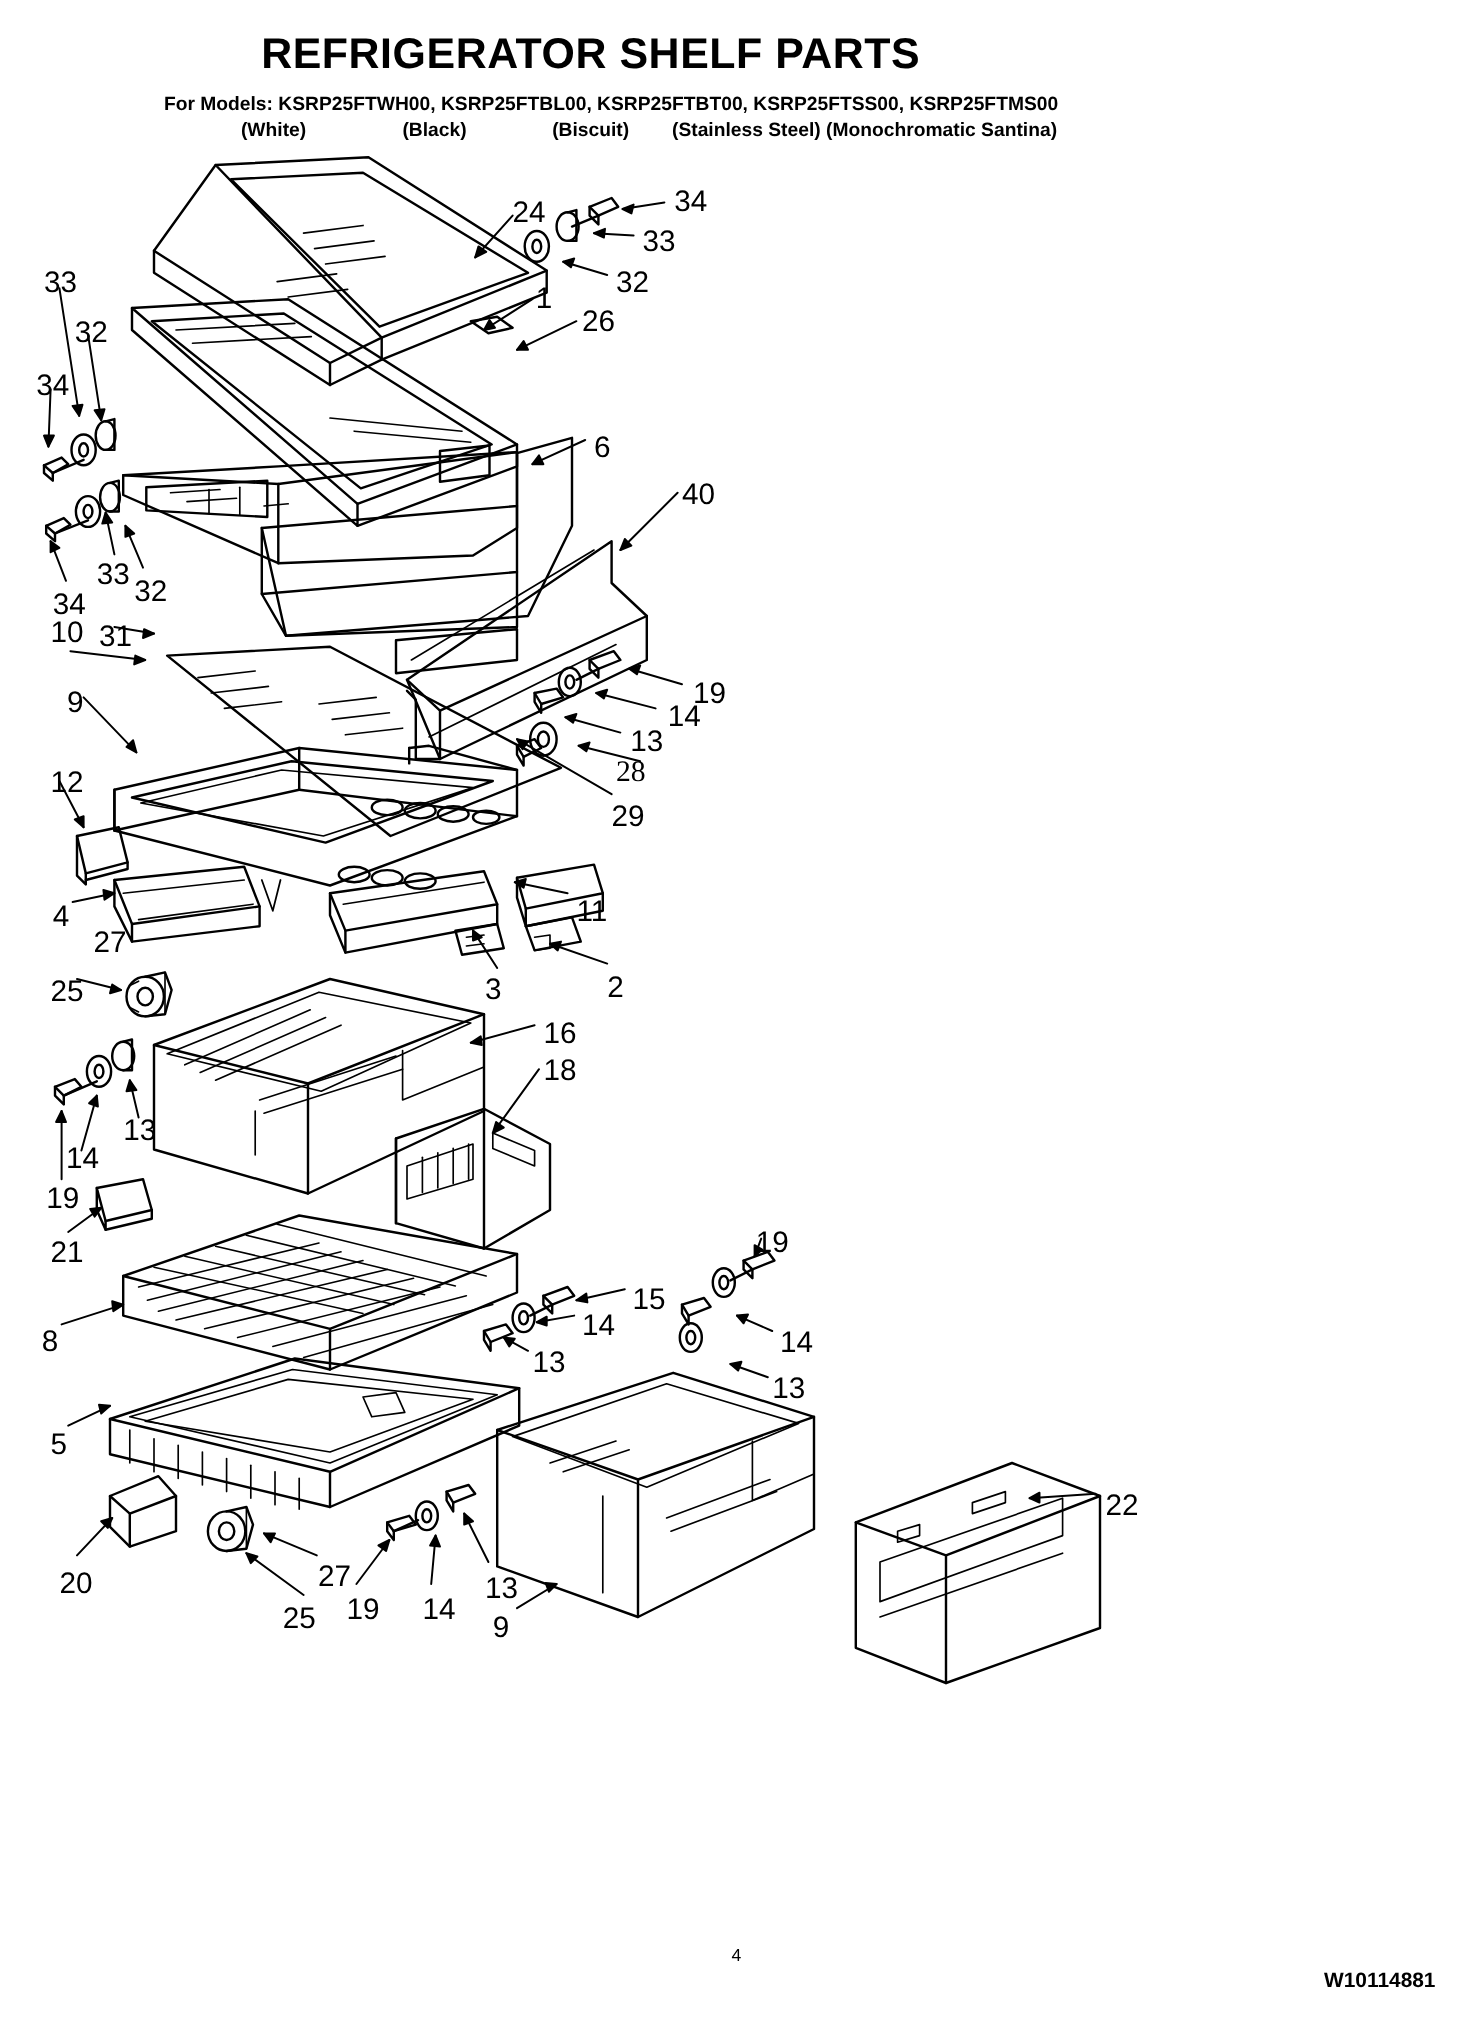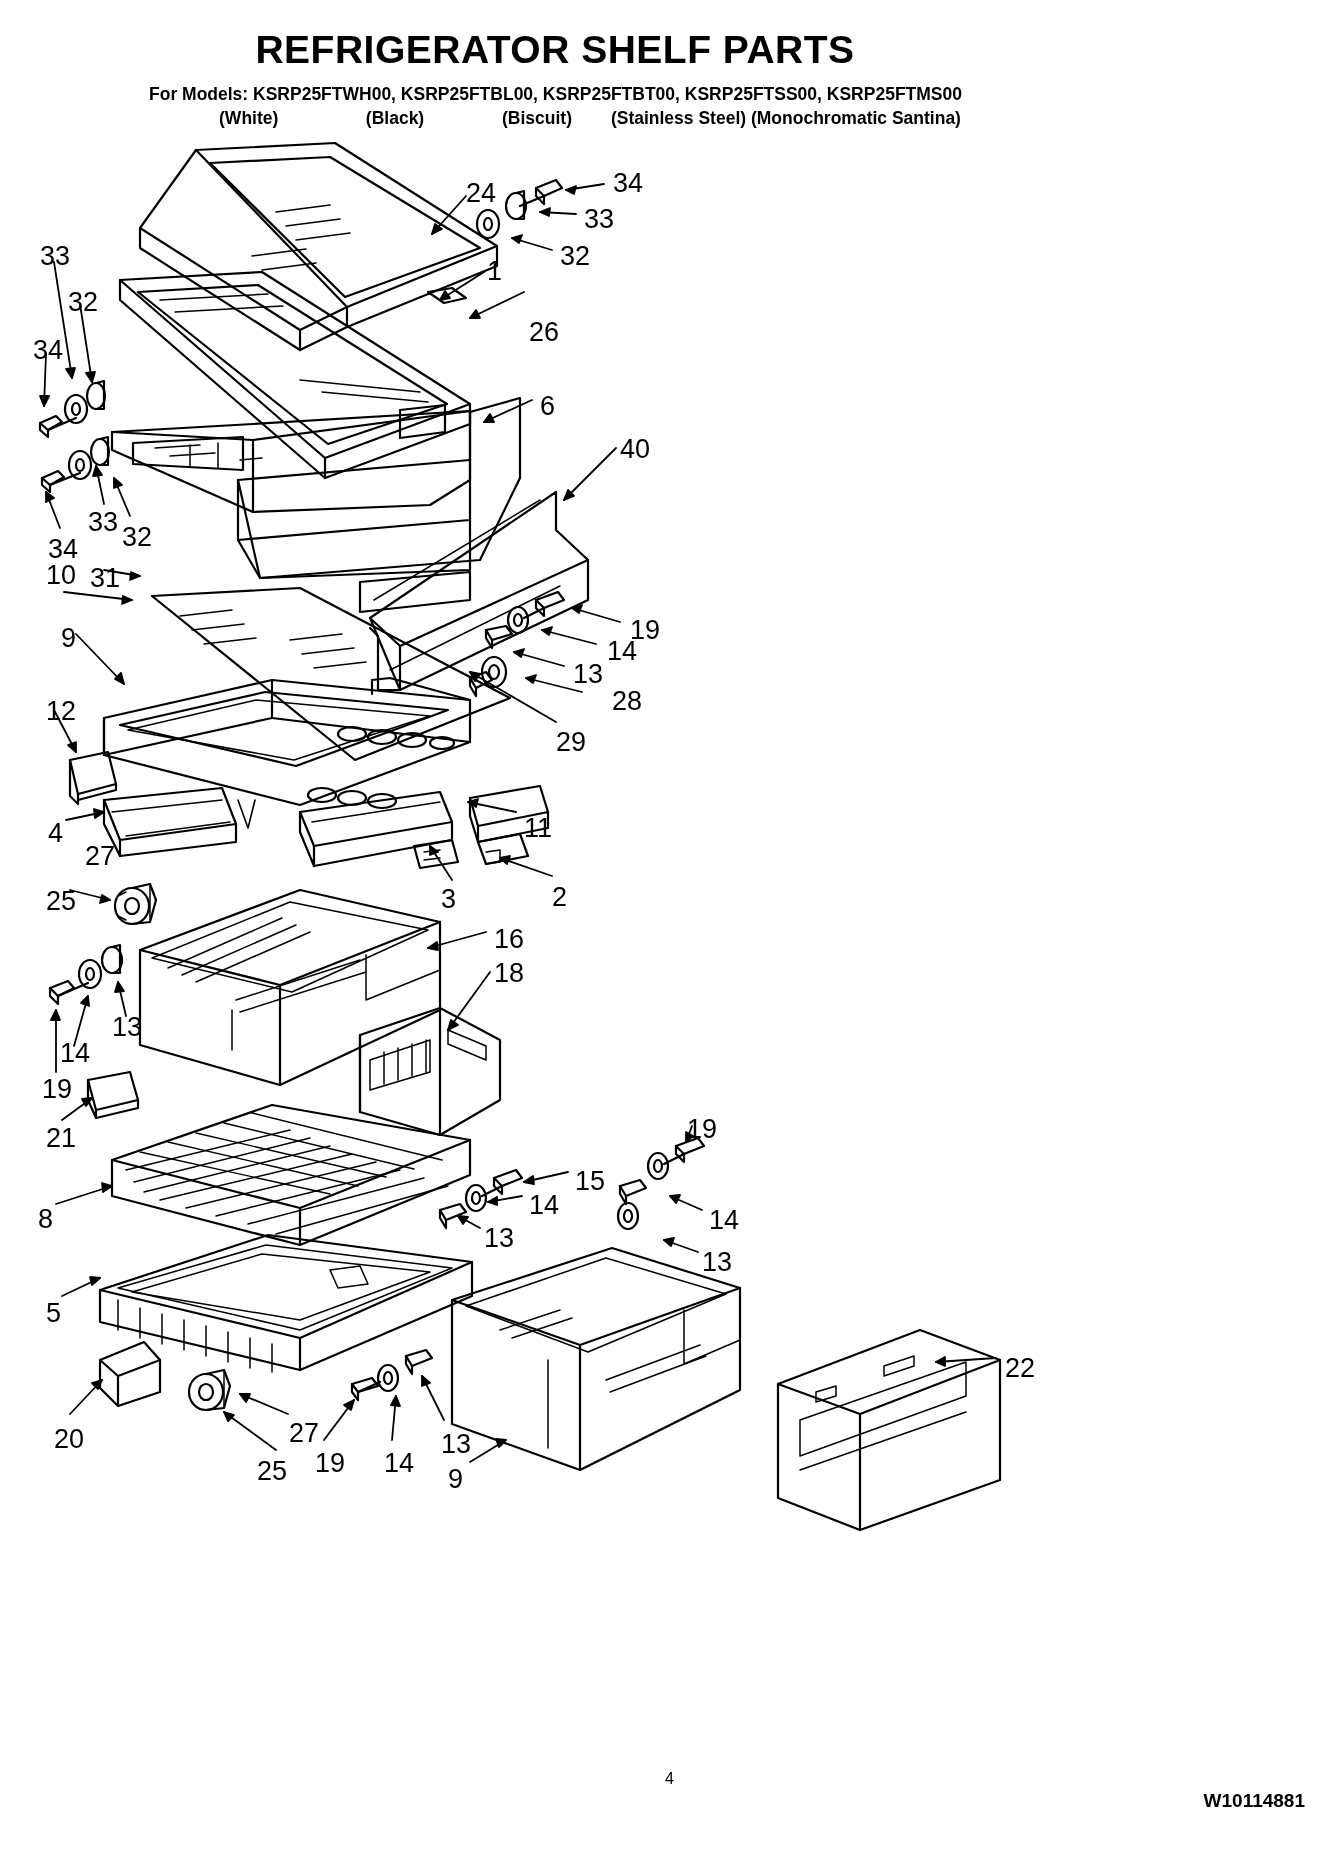--- a/index.html
+++ b/index.html
@@ -24,21 +24,20 @@
   
   .title {
     position: absolute;
     left: 0;
     top: 28px;
     width: 1074px;
     text-align: center;
     font-size: 39px;
     font-weight: bold;
     letter-spacing: 0.5px;
-    padding-left: 18px;
   }
   .models-line {
     position: absolute;
     left: 0;
     top: 84px;
     width: 1111px;
     text-align: center;
     font-size: 17.5px;
     font-weight: bold;
   }
@@ -528,33 +527,33 @@
 
   <div id="callout-layer">
       <div class="callout" style="left: 40px; top: 243px;">33</div>
       <div class="callout" style="left: 68px; top: 289px;">32</div>
       <div class="callout" style="left: 33px; top: 337px;">34</div>
       <div class="callout" style="left: 466px; top: 180px;">24</div>
       <div class="callout" style="left: 613px; top: 170px;">34</div>
       <div class="callout" style="left: 584px; top: 206px;">33</div>
       <div class="callout" style="left: 560px; top: 243px;">32</div>
       <div class="callout" style="left: 487px; top: 258px;">1</div>
-      <div class="callout" style="left: 529px; top: 279px; margin-top: 40px;">26</div>
+      <div class="callout" style="left: 529px; top: 279px;">26</div>
       <div class="callout" style="left: 540px; top: 393px;">6</div>
       <div class="callout" style="left: 620px; top: 436px;">40</div>
       <div class="callout" style="left: 88px; top: 509px;">33</div>
       <div class="callout" style="left: 122px; top: 524px;">32</div>
       <div class="callout" style="left: 48px; top: 536px;">34</div>
       <div class="callout" style="left: 90px; top: 565px;">31</div>
       <div class="callout" style="left: 46px; top: 562px;">10</div>
       <div class="callout" style="left: 61px; top: 625px;">9</div>
       <div class="callout" style="left: 630px; top: 617px;">19</div>
       <div class="callout" style="left: 607px; top: 638px;">14</div>
       <div class="callout" style="left: 573px; top: 661px;">13</div>
-      <div class="callout" style="left: 612px; top: 688px;">28</div>
+      <div class="callout" style="left: 560px; top: 688px; font-family: Liberation Serif, serif;">28</div>
       <div class="callout" style="left: 556px; top: 729px;">29</div>
       <div class="callout" style="left: 46px; top: 698px;">12</div>
       <div class="callout" style="left: 48px; top: 820px;">4</div>
       <div class="callout" style="left: 85px; top: 843px;">27</div>
       <div class="callout" style="left: 46px; top: 888px;">25</div>
       <div class="callout" style="left: 524px; top: 815px;">11</div>
       <div class="callout" style="left: 441px; top: 886px;">3</div>
       <div class="callout" style="left: 552px; top: 884px;">2</div>
       <div class="callout" style="left: 494px; top: 926px;">16</div>
       <div class="callout" style="left: 494px; top: 960px;">18</div>

